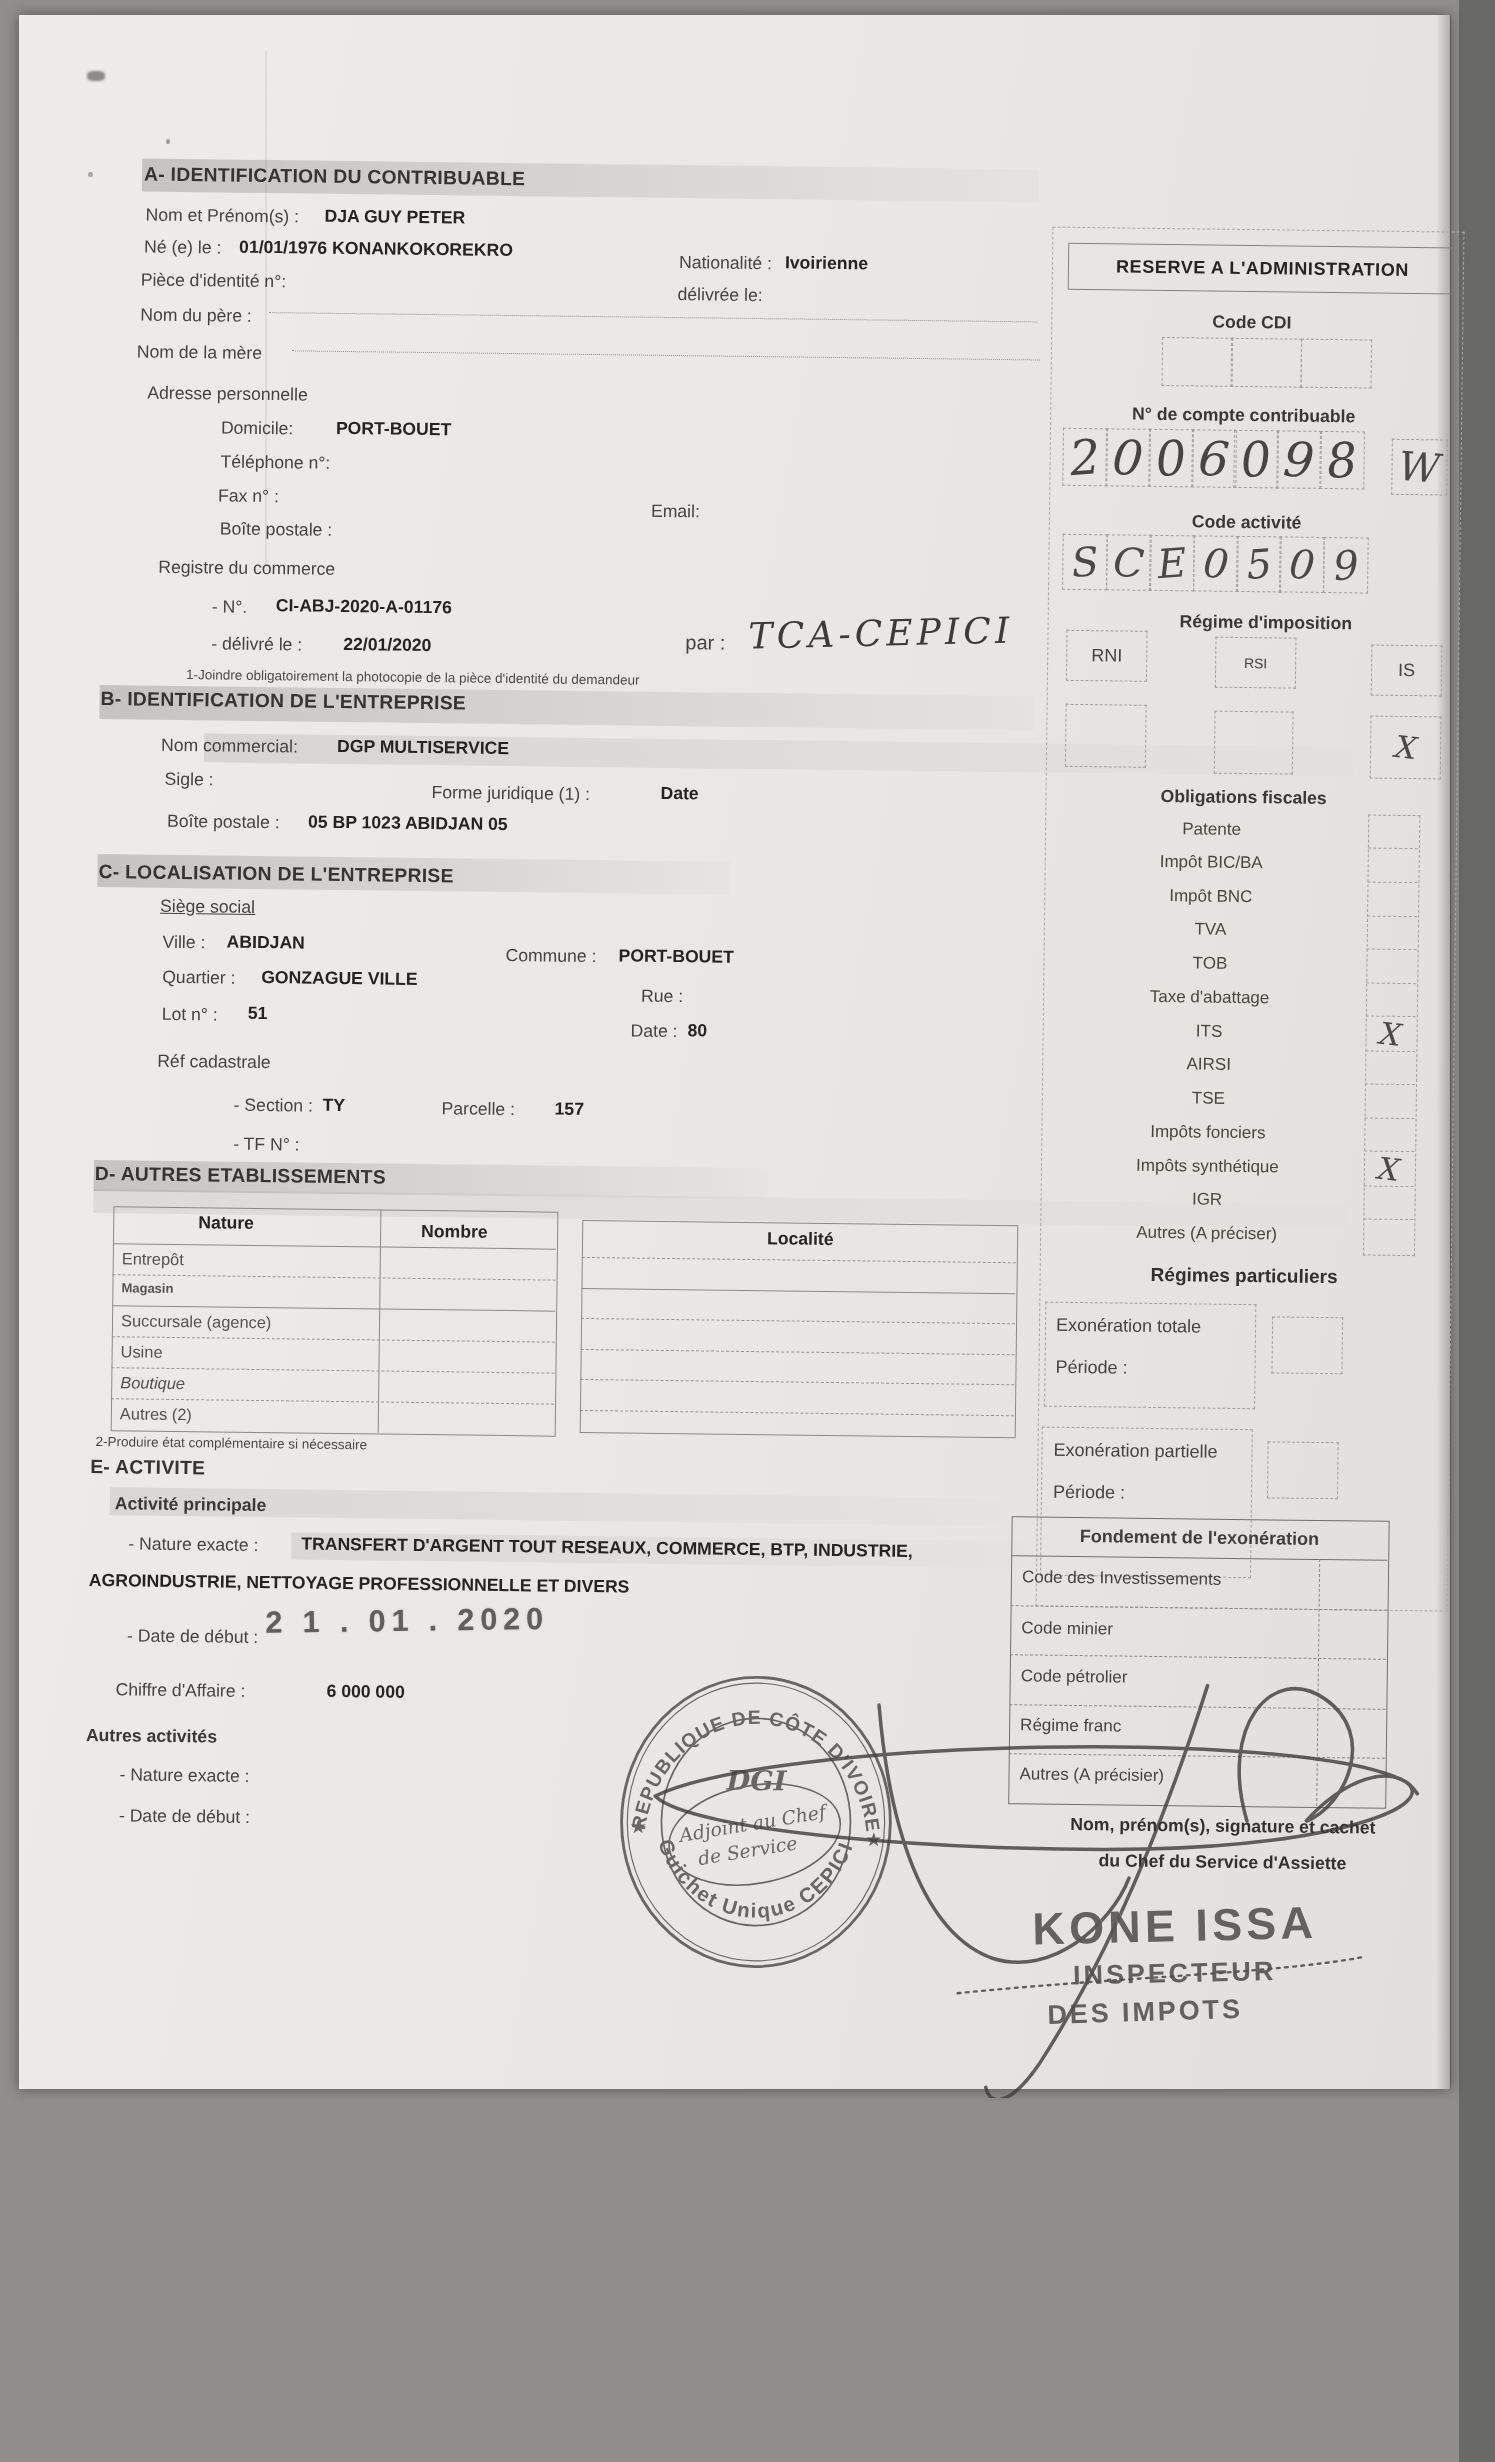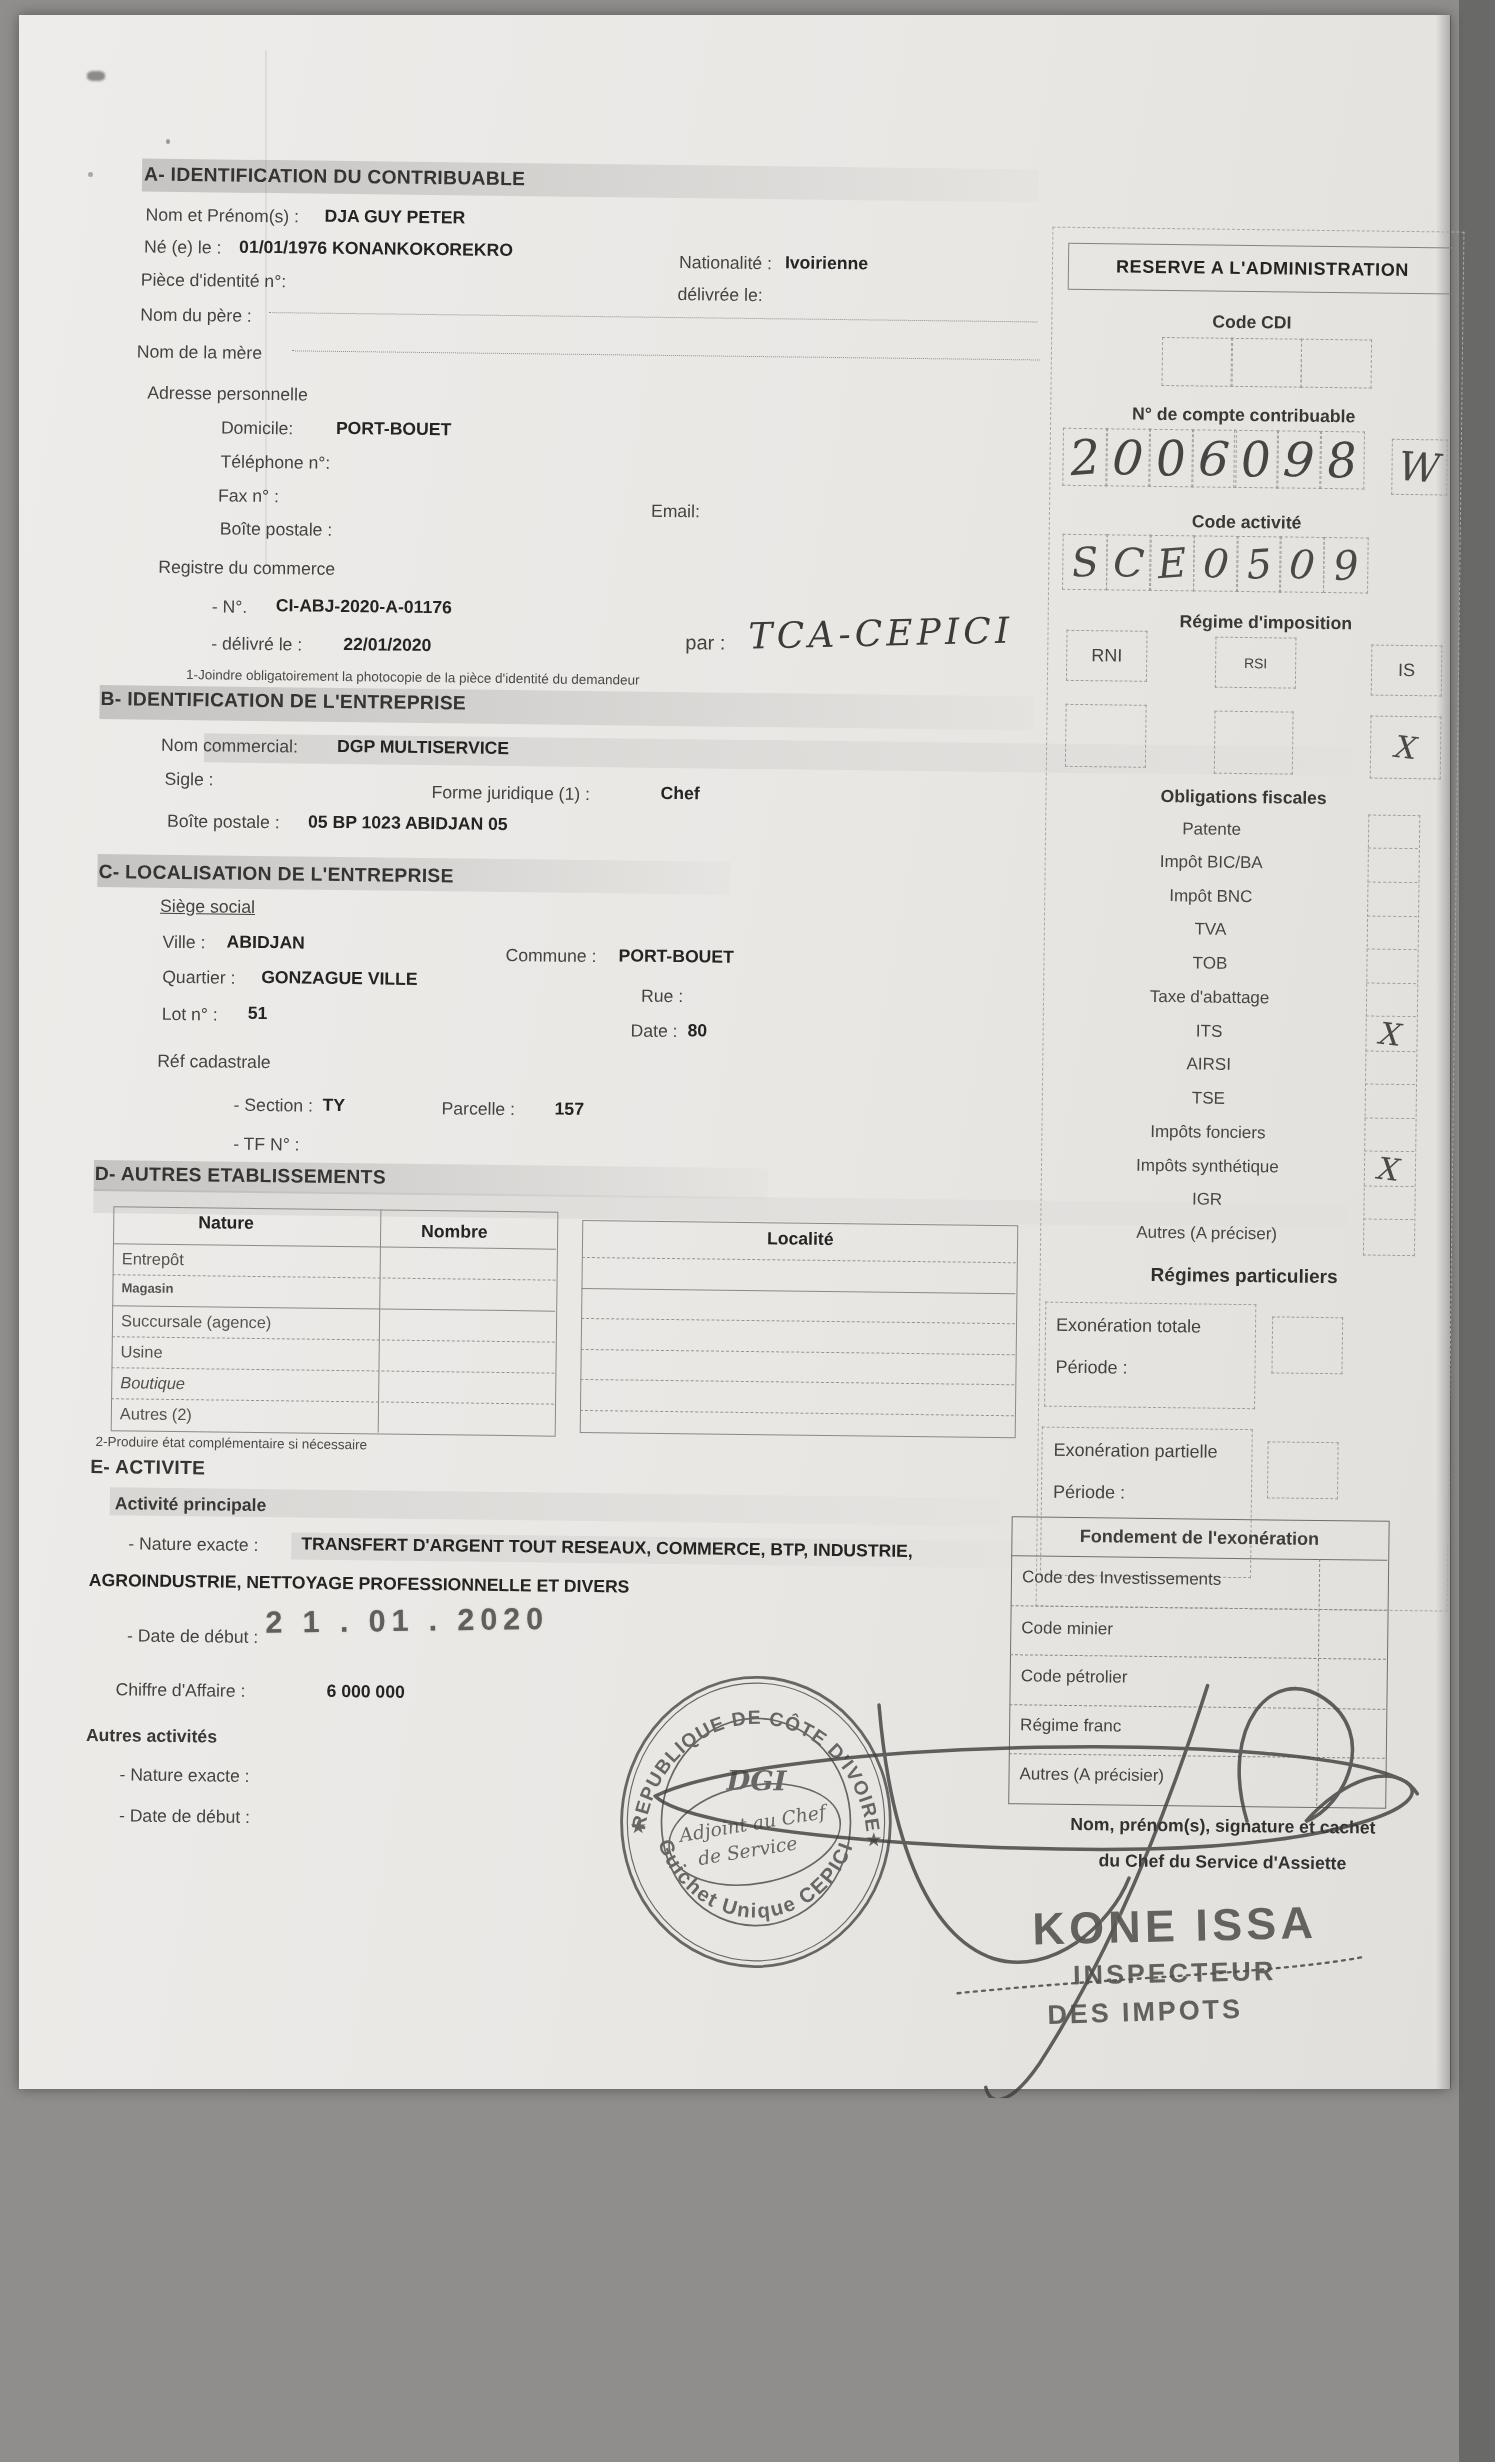--- a/index.html
+++ b/index.html
@@ -99,21 +99,21 @@
     <span class="ab sm" style="left:174px;top:653px;">1-Joindre obligatoirement la photocopie de la pièce d'identité du demandeur</span>
 
     <span class="ab ttl" style="left:89px;top:675px;">B- IDENTIFICATION DE L'ENTREPRISE</span>
 
     <span class="ab lb" style="left:150px;top:721px;">Nom commercial:</span>
     <span class="ab lb vl" style="left:326px;top:720px;">DGP MULTISERVICE</span>
 
     <span class="ab lb" style="left:154px;top:755px;">Sigle :</span>
 
     <span class="ab lb" style="left:421px;top:765px;">Forme juridique (1) :</span>
-    <span class="ab lb vl" style="left:650px;top:763px;">Chef</span>
+    <span class="ab lb vl" style="left:650px;top:763px;">Date</span>
 
     <span class="ab lb" style="left:157px;top:797px;">Boîte postale :</span>
     <span class="ab lb vl" style="left:298px;top:796px;">05 BP 1023 ABIDJAN 05</span>
 
     <span class="ab ttl" style="left:89px;top:848px;">C- LOCALISATION DE L'ENTREPRISE</span>
     <span class="ab lb" style="left:151px;top:882px;text-decoration:underline;">Siège social</span>
 
     <span class="ab lb" style="left:154px;top:918px;">Ville :</span>
     <span class="ab lb vl" style="left:218px;top:917px;">ABIDJAN</span>
     <span class="ab lb" style="left:497px;top:927px;">Commune :</span>

